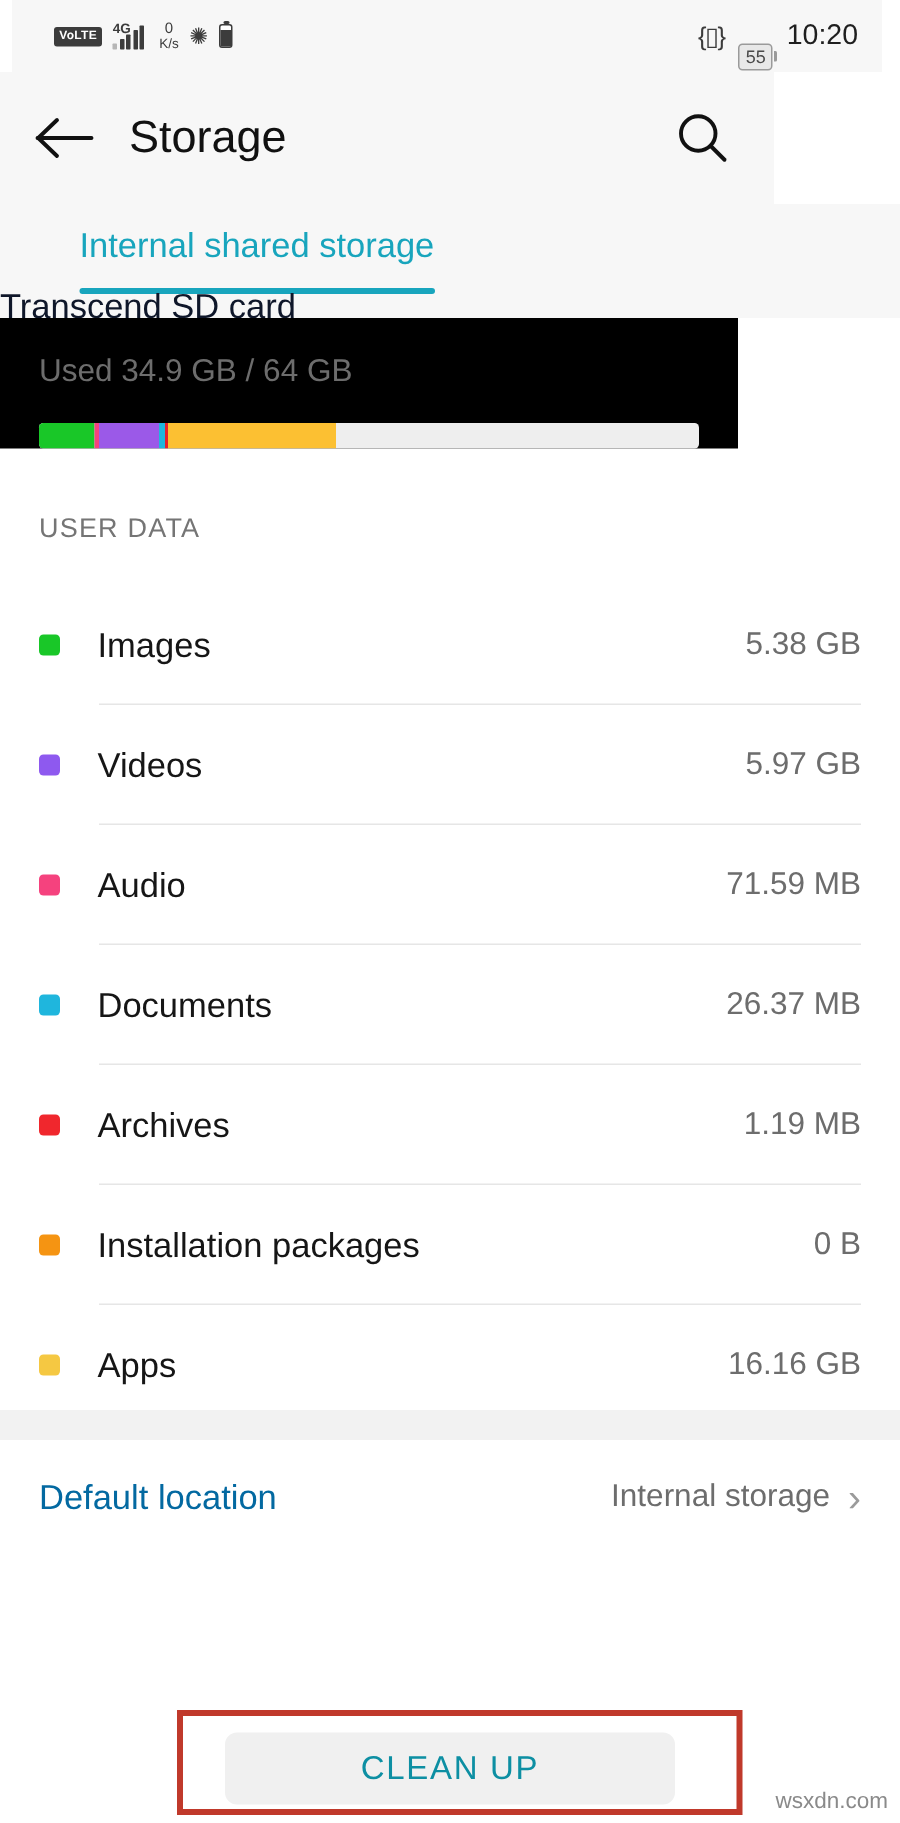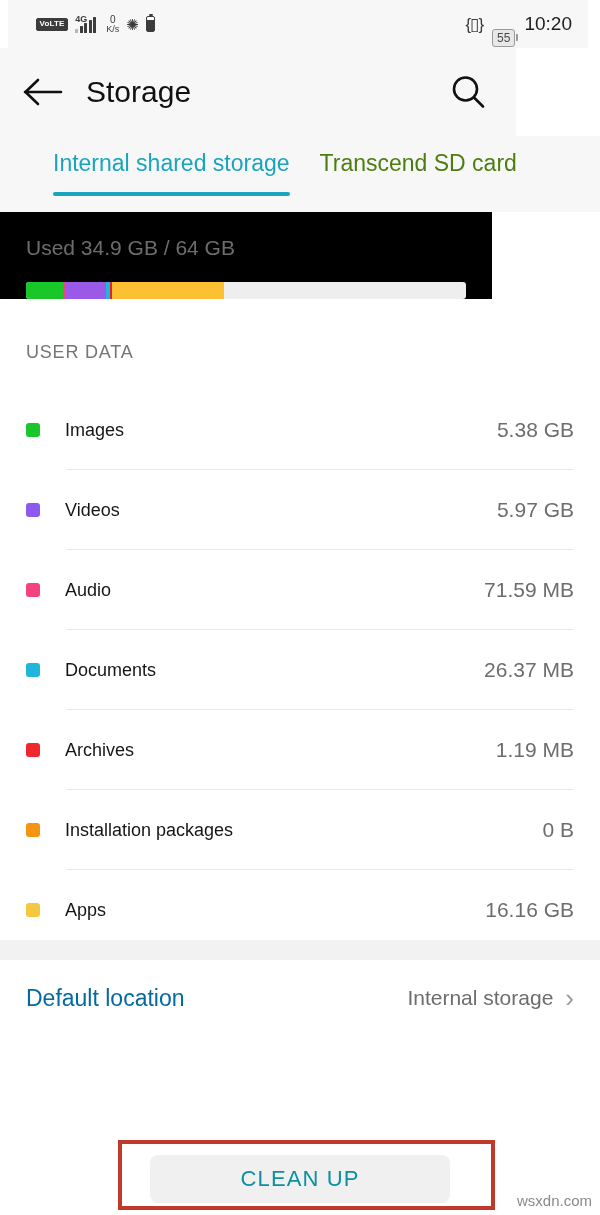--- a/index.html
+++ b/index.html
@@ -63,48 +63,48 @@
     position:absolute; top:48px; left:0; width:516px; height:88px;
     background:#f7f7f7; display:flex; align-items:center;
   }
   .back-btn { width:62px; display:flex; align-items:center; justify-content:center; margin-left:12px; cursor:pointer; }
   .page-title { font-size:30px; color:#111; margin-left:12px; font-weight:400; }
   .search-btn { margin-left:auto; margin-right:28px; display:flex; align-items:center; cursor:pointer; }
 
   
   .tabbar {
     position:absolute; top:136px; left:0; width:600px; height:76px;
-    background:#f7f7f7; display:flex; align-items:flex-start; overflow:hidden;
+    background:#f7f7f7; display:flex; align-items:flex-start; overflow:hidden;flex-direction:column;
   }
   .tab {
     position:relative; font-size:23px; padding:14px 0 0 0; white-space:nowrap; cursor:pointer;
   }
   .tab.active { color:#18a5bd; margin-left:53px; }
-  .tab.inactive { color:#4d7c0f; margin-left:30px; }
+  .tab.inactive { color:#0f172a; }
   .tab.active .underline {
     position:absolute; left:0; right:0; bottom:-19px; height:4px; background:#18a5bd; border-radius:2px;
   }
 
   
   .usage { position:absolute; top:212px; left:0; width:492px; background:#000000; }
   .used-label { font-size:21px; color:#6d6d6d; padding:24px 0 0 26px; }
   .bar-track {
     margin:22px 26px 0 26px; height:17px; background:#eeeeee; border-radius:3px;
     display:flex; overflow:hidden;
   }
   .bar-seg { height:100%; }
 
   
   .section-head { position:absolute; top:342px; left:26px; font-size:18px; letter-spacing:.8px; color:#757575; }
 
   
   .list { position:absolute; top:390px; left:0; width:600px; }
   .row { position:relative; height:80px; display:flex; align-items:center; padding:0 26px; cursor:pointer; }
   .swatch { width:14px; height:14px; border-radius:3px; flex:0 0 auto; }
-  .row-label { font-size:18px; color:#161616; margin-left:25px; }
+  .row-label { font-size:23px; color:#161616; margin-left:25px; }
   .row-value { font-size:21px; color:#6d6d6d; margin-left:auto; }
   .divider { position:absolute; left:66px; right:26px; bottom:0; height:1px; background:#e6e6e6; }
 
   
   .gray-gap { position:absolute; top:940px; left:0; width:600px; height:20px; background:#f2f2f2; }
   .default-row {
     position:absolute; top:960px; left:0; width:600px; height:76px;
     display:flex; align-items:center; padding:0 26px; background:#fff; cursor:pointer;
   }
   .default-label { font-size:23px; color:#0369a1; }

